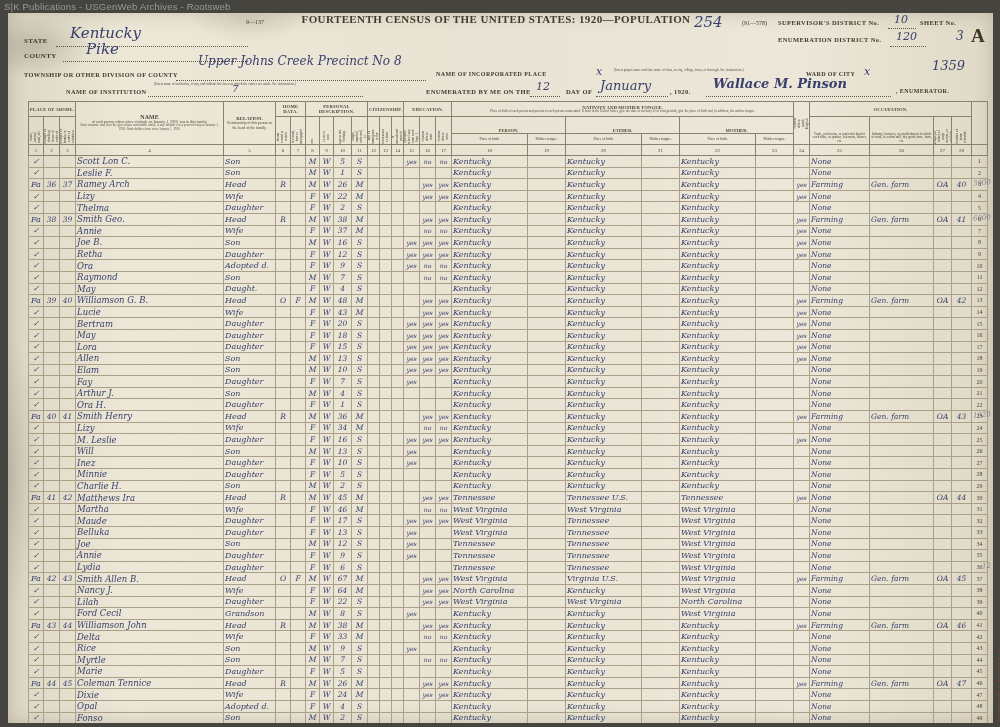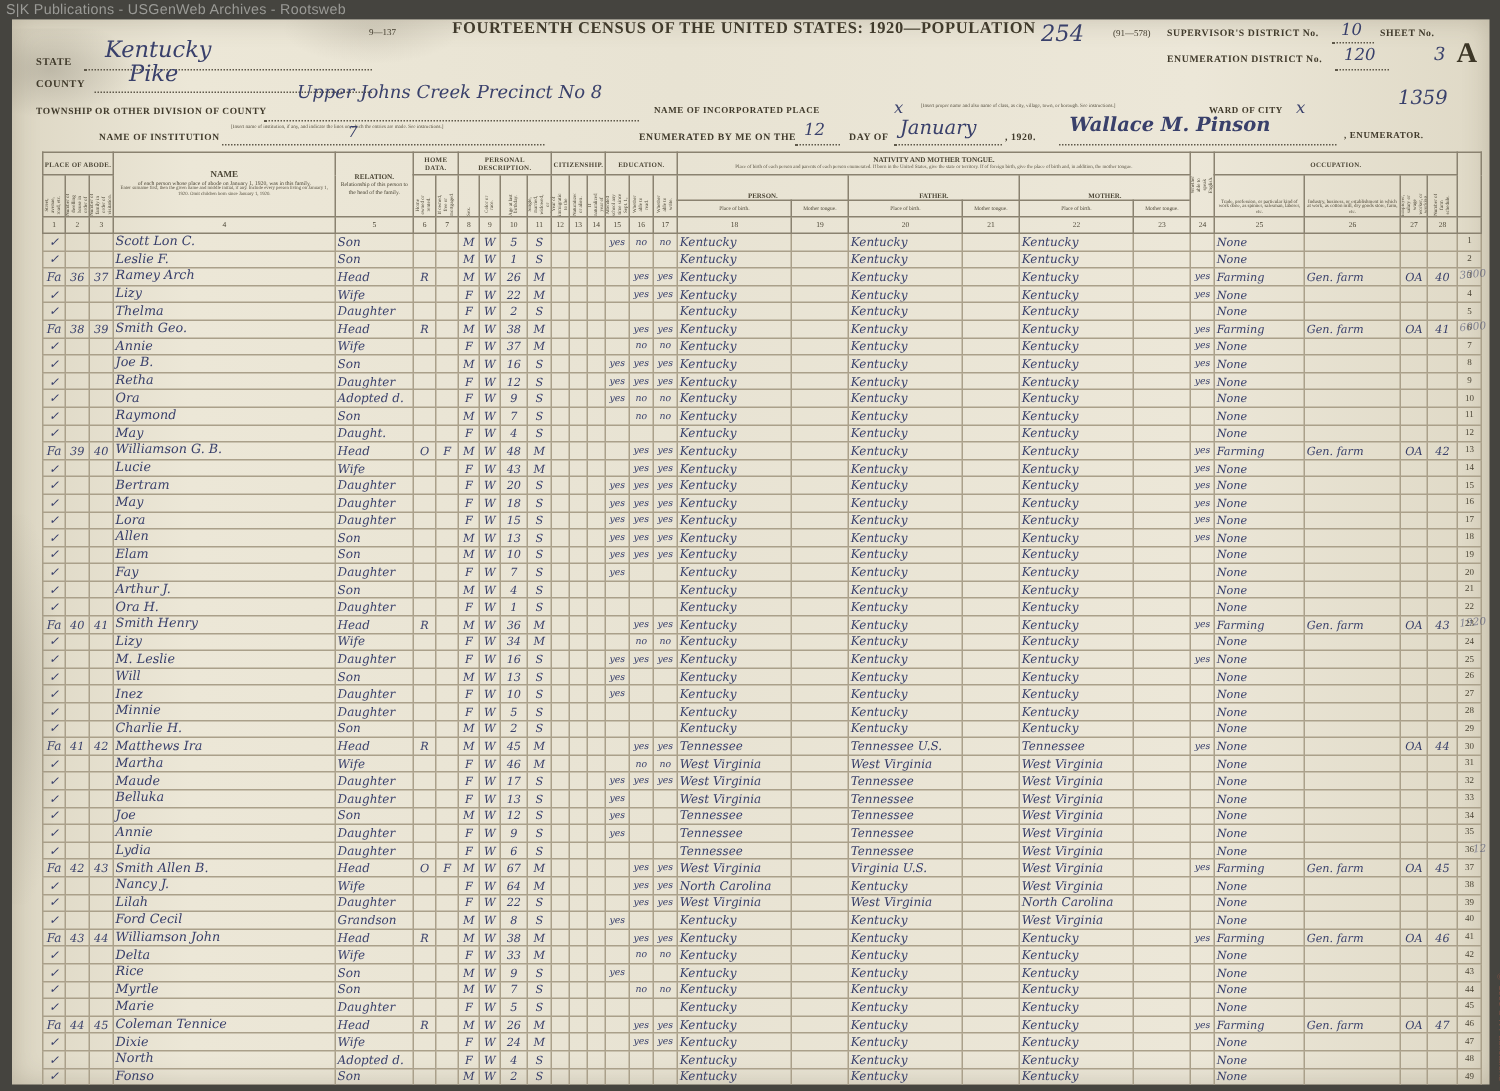--- a/index.html
+++ b/index.html
@@ -1740,21 +1740,21 @@
             <td class="col-oc inked">None</td>
             <td class="col-in"></td>
             <td class="col-cl"></td>
             <td class="col-fa"></td>
             <td class="col-ln">47</td>
           </tr>
           <tr>
             <td class="col-m inked">✓</td>
             <td class="col-d"></td>
             <td class="col-f"></td>
-            <td class="col-n inked">North</td>
+            <td class="col-n inked">Opal</td>
             <td class="col-r inked">Adopted d.</td>
             <td class="col-o"></td>
             <td class="col-fm"></td>
             <td class="col-sx inked">F</td>
             <td class="col-c inked">W</td>
             <td class="col-a inked">4</td>
             <td class="col-ms inked">S</td>
             <td class="col-ci1"></td>
             <td class="col-ci2"></td>
             <td class="col-ci3"></td>

